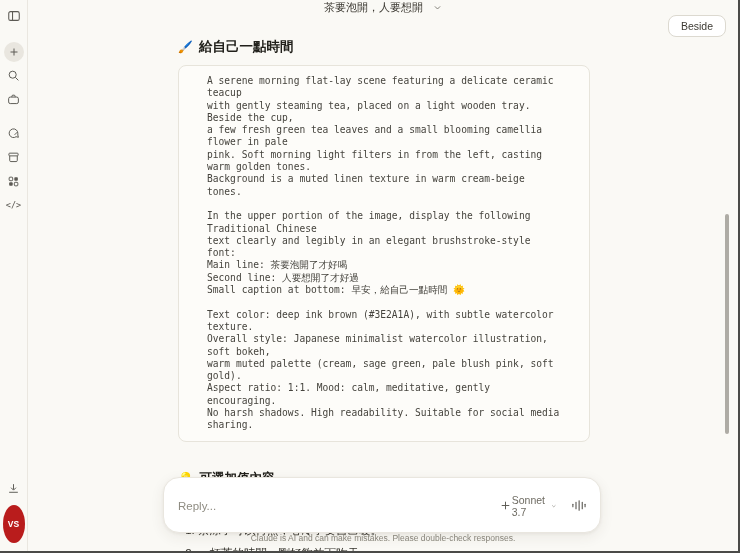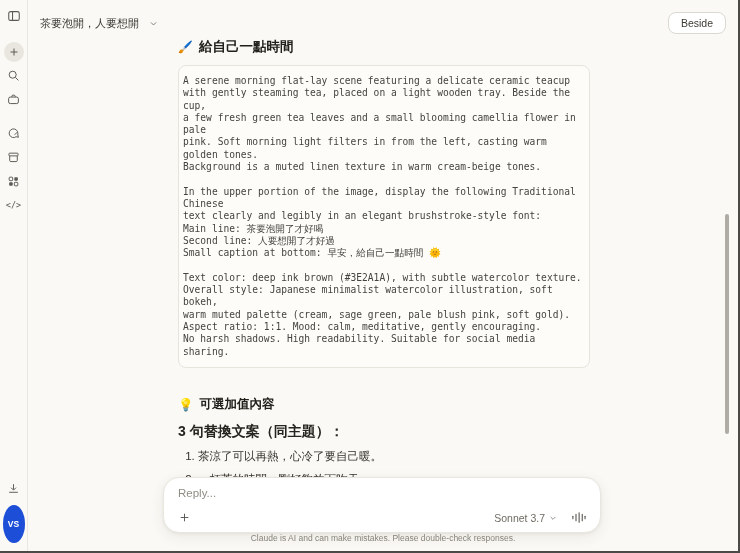--- a/index.html
+++ b/index.html
@@ -25,49 +25,49 @@
   .rail-btn {
     width:22px; height:22px; display:flex; align-items:center; justify-content:center;
     color:#5c5a54; cursor:pointer; border-radius:6px; flex:0 0 auto;
   }
   .rail-toggle { margin-top:5px; }
   .rail-plus { margin-top:15px; background:#e9e6df; border-radius:50%; width:20px; height:20px; }
   .rail-gap { margin-top:2px; }
   .rail-spacer { flex:1; }
   .rail-download { margin-bottom:6px; }
   .avatar {
-    width:22px; height:38px; border-radius:50%; background:#1d4ed8; color:#fff;
+    width:22px; height:38px; border-radius:50%; background:#b91c1c; color:#fff;
     font-size:8.5px; font-weight:bold; display:flex; align-items:center; justify-content:center;
     margin-bottom:8px; letter-spacing:.2px; cursor:pointer;
   }
   .code-glyph { font-family:"DejaVu Sans Mono", monospace; font-size:8.5px; color:#5c5a54; }
 
   
   .topbar {
-    position:absolute; left:28px; right:0; top:8px; height:30px;
-    display:flex; align-items:center; padding:0 12px; z-index:4;
+    position:absolute; left:28px; right:0; top:0; height:30px;
+    display:flex; align-items:center; padding:0 12px; z-index:4;flex-direction:column;
   }
   .conv-title { font-size:11px; color:#3d3a33; display:flex; align-items:center; gap:10px; cursor:pointer; }
   .conv-title svg { color:#6f6c64; }
   .share-btn {
     margin-left:auto; background:#ffffff; border:1px solid #dcd9d0; border-radius:8px;
     font-size:10.5px; color:#3d3a33; padding:4px 12px; cursor:pointer;
     font-family:"Liberation Sans", sans-serif;
   }
 
   
   .content { position:absolute; left:178px; top:30px; width:412px; }
   .sec-h1 {
     font-size:13.5px; font-weight:bold; color:#21201b;
     margin:8px 0 9px 0; display:flex; align-items:center; gap:6px;
   }
   .sec-h1 .emj { font-size:12px; }
   .code-block {
     background:#fdfcf9; border:1px solid #e7e4db; border-radius:8px;
-    padding:9px 4px; margin-bottom:28px;
+    padding:9px 28px; margin-bottom:28px;
   }
   .code-block pre {
     font-family:"DejaVu Sans Mono", monospace;
     font-size:9.6px; line-height:12.3px; color:#45433d;
     white-space:pre-wrap; word-break:break-word;
   }
   .sec-h2 {
     font-size:12.5px; font-weight:bold; color:#21201b;
     margin:0 0 10px 0; display:flex; align-items:center; gap:6px;
   }
@@ -80,21 +80,21 @@
     position:absolute; right:9px; top:214px; width:4px; height:220px;
     background:#aeaca5; border-radius:2px; z-index:6; cursor:grab;
   }
 
   
   .composer {
     position:absolute; left:163px; top:477px; width:438px; height:56px;
     background:#ffffff; border:1px solid #e9e6df; border-radius:16px;
     box-shadow:0 4px 14px rgba(60,55,40,.08), 0 1px 3px rgba(60,55,40,.06);
     padding:9px 14px 8px 14px; z-index:7;
-    display:flex; flex-direction:column; justify-content:space-between;
+    display:flex; flex-direction:row; justify-content:space-between;
   }
   .composer input {
     border:none; outline:none; background:transparent; width:100%;
     font-size:11.5px; font-family:"Liberation Sans", sans-serif; color:#35332c;
   }
   .composer input::placeholder { color:#8f8c82; }
   .composer-row { display:flex; align-items:center; }
   .comp-plus { color:#5c5a54; cursor:pointer; display:flex; }
   .model-select {
     margin-left:auto; display:flex; align-items:center; gap:4px;

